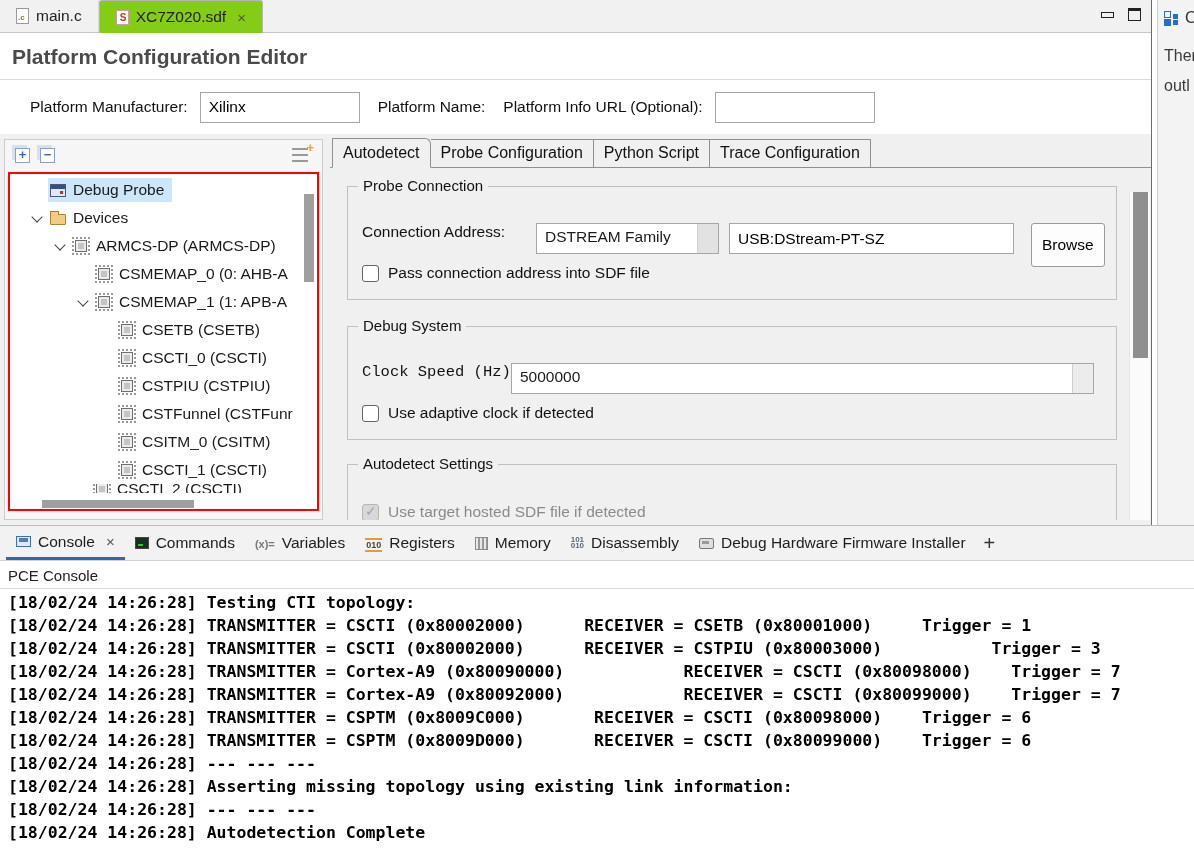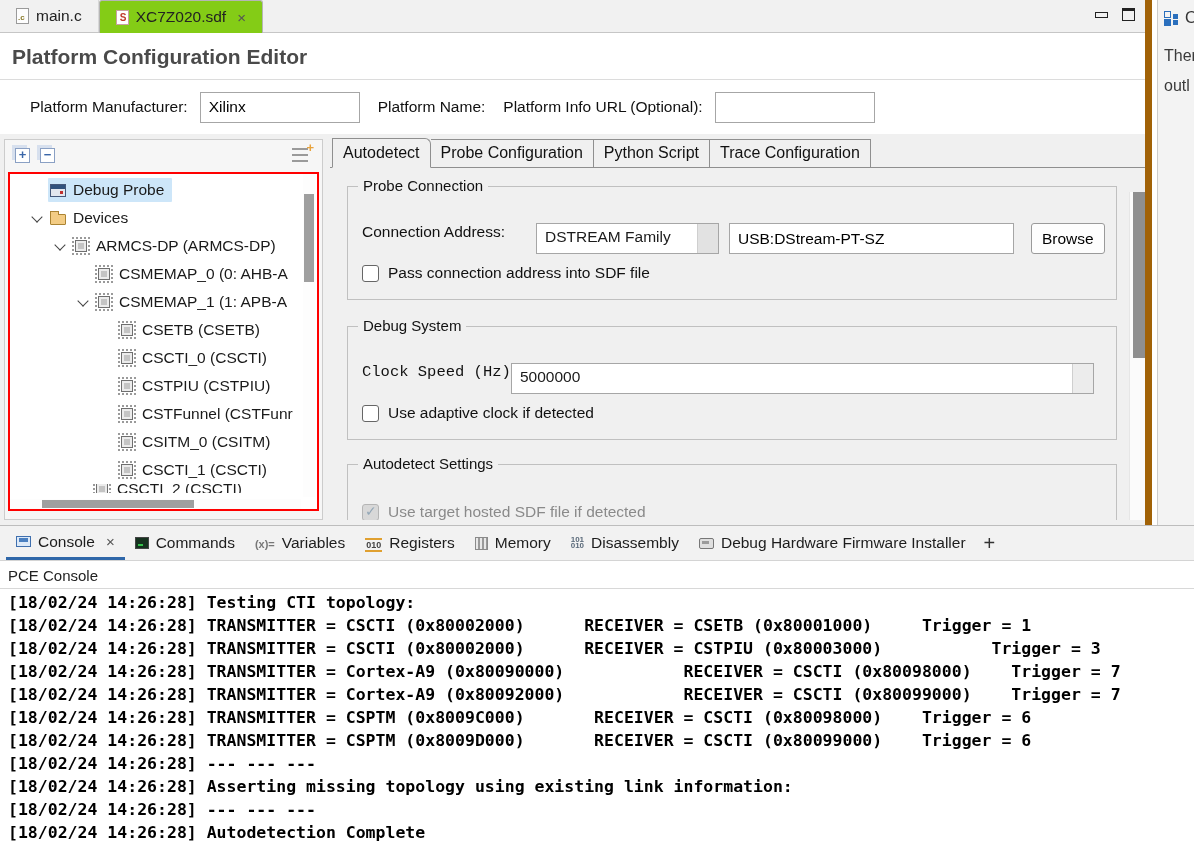--- a/index.html
+++ b/index.html
@@ -1,21 +1,21 @@
 <!DOCTYPE html>
 <html><head>
 <meta charset="utf-8">
 <style>
   * { box-sizing: border-box; margin: 0; padding: 0; }
   html,body { width:1194px; height:864px; overflow:hidden; }
   body { font-family:"Liberation Sans", sans-serif; background:#ffffff; color:#1a1a1a; position:relative; }
 
   
   .upper { position:absolute; left:0; top:0; width:1194px; height:525px; background:#ffffff; }
-  .editor-area { position:absolute; left:0; top:0; width:1152px; height:525px; border-right:7px solid #a16207; background:#ffffff; overflow:hidden; }
+  .editor-area { position:absolute; left:0; top:0; width:1152px; height:525px; border-right:1px solid #a16207; background:#ffffff; overflow:hidden; }
 
   
   .etabbar { position:relative; height:33px; background:#f1f1f1; border-bottom:1px solid #c6c6c6; display:flex; align-items:stretch; }
   .etab { display:flex; align-items:center; gap:7px; padding:0 16px; font-size:15.5px; color:#222; position:relative; border-right:1px solid #d8d8d8; cursor:default; }
   .etab.active { background:#84cc16; border:1px solid #b5b5b5; border-bottom:none; margin-bottom:-1px; border-top-left-radius:3px; border-top-right-radius:3px; }
   .tab-close { font-size:15px; color:#555; margin-left:4px; }
   .winbtns { position:absolute; right:10px; top:8px; display:flex; gap:14px; }
   .btn-min { width:13px; height:6px; border:1.5px solid #222; margin-top:4px; }
   .btn-max { width:13px; height:13px; border:1.5px solid #222; border-top-width:3px; }
 
@@ -80,21 +80,21 @@
   .g-probe { top:18px; height:114px; }
   .g-debug { top:158px; height:114px; }
   .g-auto  { top:296px; height:110px; }
 
   .grow { position:absolute; display:flex; align-items:center; }
   .grow label { font-size:15.5px; color:#111; }
   .combo { display:flex; height:31px; border:1px solid #a6a6a6; background:#fff; }
   .combo .combo-text { font-size:15.5px; padding:4px 8px; flex:1; white-space:nowrap; overflow:hidden; }
   .combo .combo-btn { width:21px; background:#e2e2e2; border-left:1px solid #cfcfcf; }
   .text-input { height:31px; border:1px solid #a6a6a6; font-size:15.5px; padding:2px 8px; background:#fff; font-family:"Liberation Sans",sans-serif; }
-  .btn { height:31px; background:#fdfdfd; border:1px solid #9a9a9a; border-radius:3px; font-size:15.5px; padding:0 10px; font-family:"Liberation Sans",sans-serif; }
+  .btn { height:44px; background:#fdfdfd; border:1px solid #9a9a9a; border-radius:3px; font-size:15.5px; padding:0 10px; font-family:"Liberation Sans",sans-serif; }
   .checkrow { position:absolute; display:flex; align-items:center; gap:9px; }
   .checkbox { width:17px; height:17px; border:1.5px solid #666; border-radius:3px; background:#fff; flex:none; }
   .checkbox.disabled-checked { background:#d8d8d8; border-color:#b5b5b5; position:relative; }
   .checkbox.disabled-checked::after { content:"✓"; position:absolute; left:2px; top:-2px; font-size:14px; color:#93a7b7; }
   .checkrow span { font-size:15.5px; color:#111; }
   .checkrow.disabled span { color:#8a8a8a; }
 
   .cfg-vscroll { position:absolute; right:2px; top:24px; width:21px; height:330px; background:#fbfbfb; border-left:1px solid #e6e6e6; }
   .cfg-vscroll .thumb { position:absolute; left:3px; width:15px; top:0; height:166px; background:#8f8f8f; }
 

